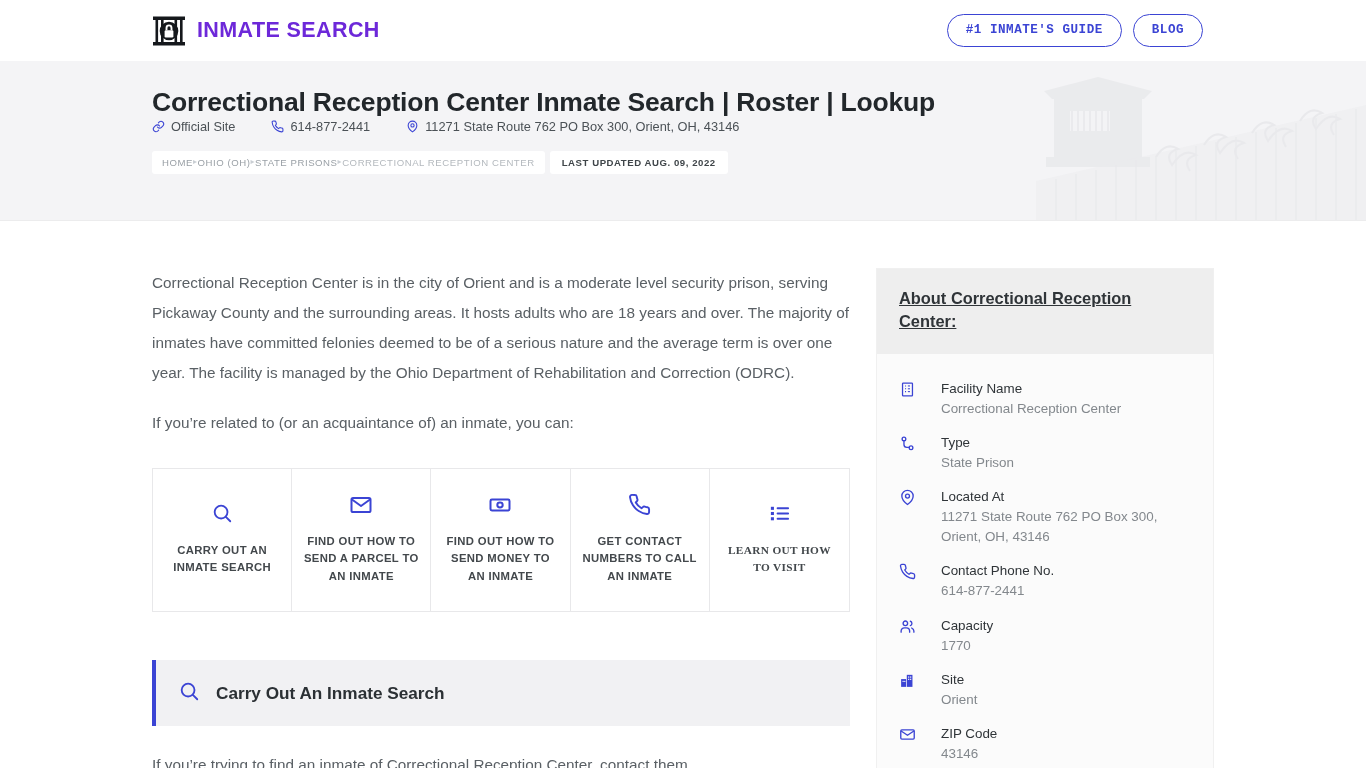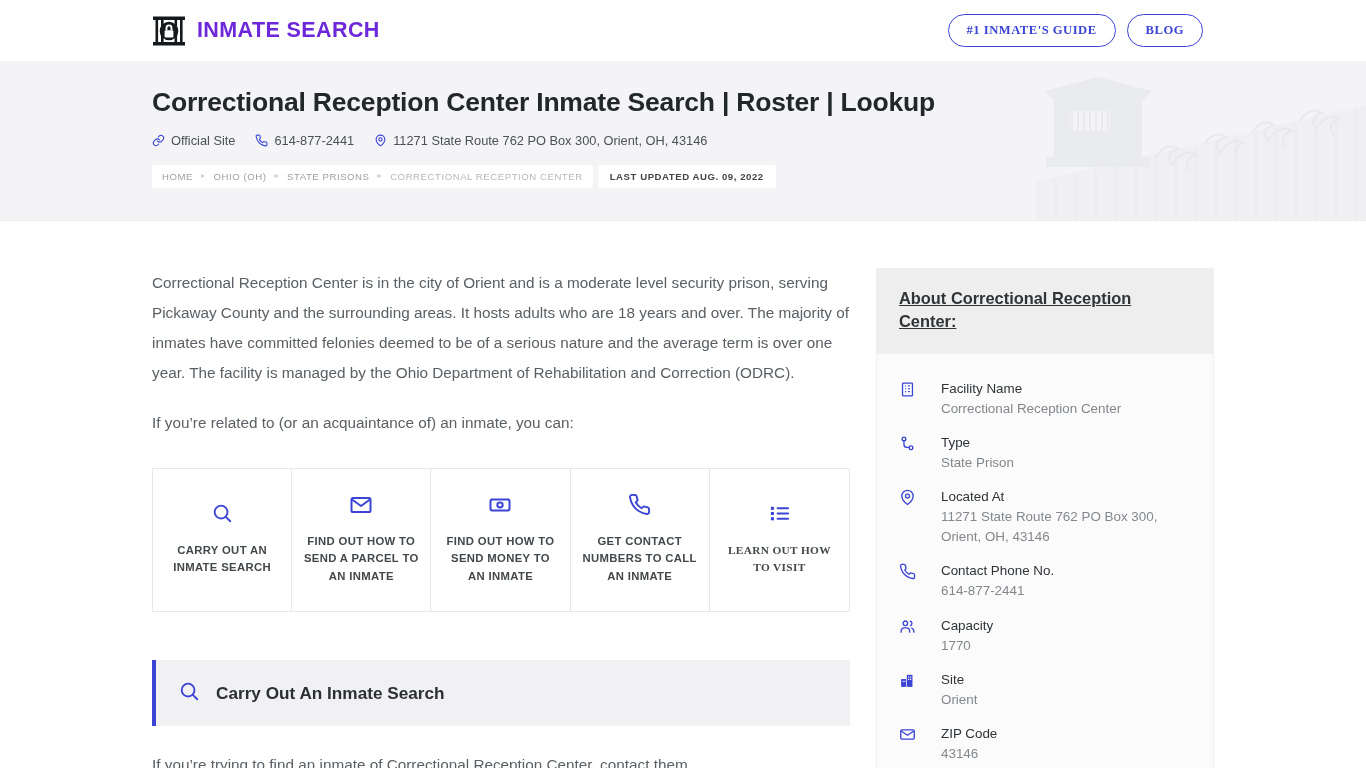--- a/index.html
+++ b/index.html
@@ -34,21 +34,21 @@
     border: 1.4px solid #3b44d4;
     color: #3b44d4;
     background: transparent;
     border-radius: 22px;
     font-size: 12.6px;
     font-weight: bold;
     letter-spacing: 0.5px;
     padding: 9px 18px;
     line-height: 1;
     cursor: pointer;
-    font-family: Liberation Serif, serif;
+    font-family: Liberation Mono, monospace;
     white-space: nowrap;
   }
 
   
   .hero {
     position: relative;
     background: #f4f4f6;
     height: 160px;
     padding: 26px 11px 0 152px;
     overflow: hidden;
@@ -65,43 +65,41 @@
   .page-title {
     font-size: 26.5px;
     font-weight: bold;
     color: #22272b;
     letter-spacing: -0.2px;
     line-height: 1.2;
   }
   .meta-row {
     display: flex;
     align-items: center;
-    gap: 20px;
-    margin-top: 14px;
+    gap: 36px;
     font-size: 12.8px;
     color: #4b5156;
   }
   .meta-item { display: flex; align-items: center; gap: 6px; white-space: nowrap; }
   .meta-item svg { display: block; }
 
   
   .crumbs {
     margin-top: 17px;
     display: flex;
     align-items: stretch;
     gap: 5px;
     font-size: 9.6px;
     letter-spacing: 0.55px;
   }
   .crumb-track {
     background: #ffffff;
     border-radius: 3px;
     display: flex;
     padding: 6px 10px;
-    gap: 8px;
   }
   .crumb {
     color: #9aa0a6;
     text-decoration: none;
     white-space: nowrap;
     cursor: pointer;
   }
   .crumb.current { color: #b4b9be; cursor: default; }
   .crumb-sep { color: #c9ced3; font-size: 8px; }
   .updated {

